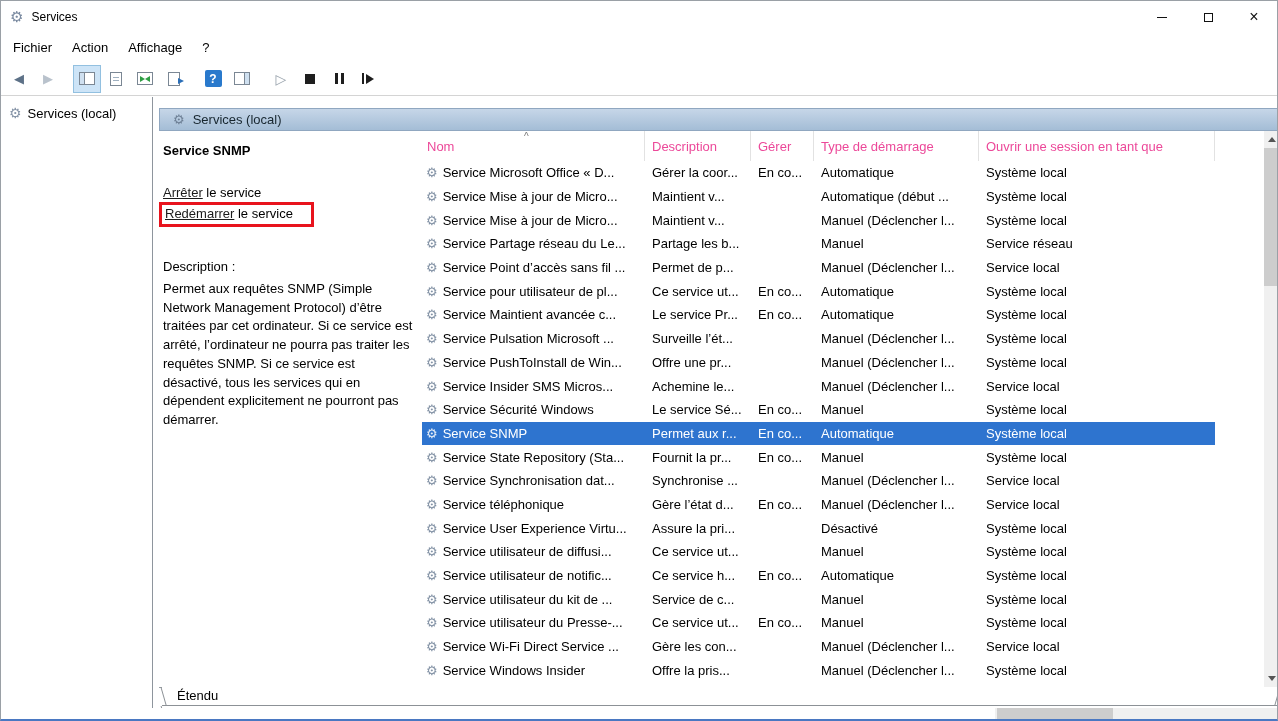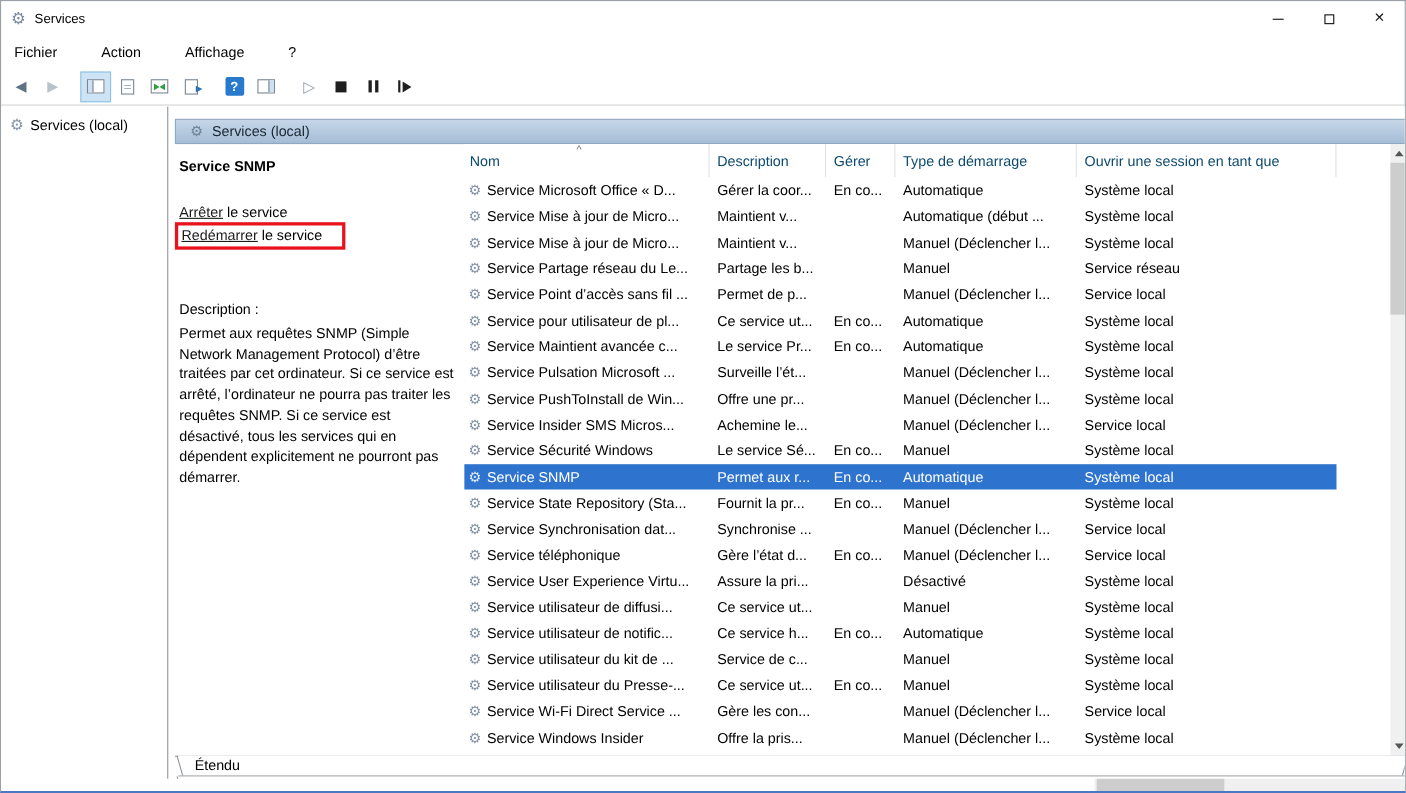--- a/index.html
+++ b/index.html
@@ -11,21 +11,21 @@
   .titlebar{height:32px;display:flex;align-items:center;padding-left:9px;}
   .app-icon{font-size:15px;color:#7a8aa0;margin-right:8px;}
   .title{font-size:12px;}
   .win-controls{margin-left:auto;display:flex;height:100%;}
   .wbtn{width:46px;height:100%;display:flex;align-items:center;justify-content:center;}
   .glyph-min{width:10px;height:1px;background:#111;}
   .glyph-max{width:9px;height:9px;border:1px solid #111;}
   .glyph-close{font-size:16px;line-height:1;color:#111;}
 
   
-  .menubar{height:29px;display:flex;align-items:center;padding-left:2px;gap:20px;}
+  .menubar{height:29px;display:flex;align-items:center;padding-left:2px;}
   .menu-item{padding:0 10px;height:100%;display:flex;align-items:center;}
 
   
   .toolbar{height:34px;display:flex;align-items:center;padding-left:4px;border-bottom:1px solid #d4d4d4;}
   .tbtn{min-width:28px;height:28px;display:flex;align-items:center;justify-content:center;margin-right:1px;border:1px solid transparent;}
   .tbtn.active{background:#cde4f7;border:1px solid #92c0e0;}
   .tsep{width:10px;height:100%;}
   .nav-back{font-size:13px;color:#5d7187;}
   .nav-fwd{font-size:13px;color:#b9c2cc;}
   .icon-panes{width:16px;height:13px;border:1px solid #7b8794;background:#fff;display:flex;}
@@ -56,27 +56,27 @@
   .content{position:absolute;left:151px;top:96px;width:1127px;height:611px;border-left:1px solid #8e959d;background:#fff;}
   .band{position:absolute;left:6px;top:11px;width:1120px;height:23px;background:linear-gradient(var(--bandTop),var(--bandBottom));border:1px solid #90a7c0;display:flex;align-items:center;gap:8px;padding-left:13px;color:#17262f;}
   .band-gear{color:#6e8096;font-size:13px;}
 
   
   .detail{position:absolute;left:6px;top:34px;width:263px;height:556px;padding:12px 6px 0 4px;}
   .detail-title{font-weight:bold;}
   .action-links{margin-top:27px;}
   .link{text-decoration:underline;color:#1b1b1b;cursor:pointer;}
   .restart-box{display:inline-block;border:3px solid var(--annotation);margin:2px 0 0 -4px;padding:1px 18px 3px 3px;}
-  .desc-heading{margin-top:46px;}
+  .desc-heading{margin-top:32px;}
   .desc-text{margin-top:6px;width:252px;line-height:1.44;}
 
   
   .list{position:absolute;left:269px;top:34px;width:842px;height:556px;overflow:hidden;background:#fff;}
   .list-header{position:relative;height:30px;display:flex;}
-  .hcell{border-right:1px solid #e2e2e2;display:flex;align-items:flex-end;padding:0 0 7px 7px;color:#0c4a6e;white-space:nowrap;overflow:hidden;}
+  .hcell{border-right:1px solid #e2e2e2;display:flex;align-items:flex-end;padding:0 0 7px 7px;color:#ec4899;white-space:nowrap;overflow:hidden;}
   .hc1{width:223px;padding-left:5px;}
   .hc2{width:106px;}
   .hc3{width:63px;}
   .hc4{width:165px;}
   .hc5{width:236px;}
   .sort-caret{position:absolute;left:102px;top:0;font-size:10px;color:#777;}
   .row{display:flex;height:23.7px;align-items:center;width:793px;}
   .cell{padding-left:7px;white-space:nowrap;overflow:hidden;}
   .c-name{width:223px;display:flex;align-items:center;gap:5px;padding-left:4px;}
   .gear{font-size:13px;color:#8493a6;flex:none;}

